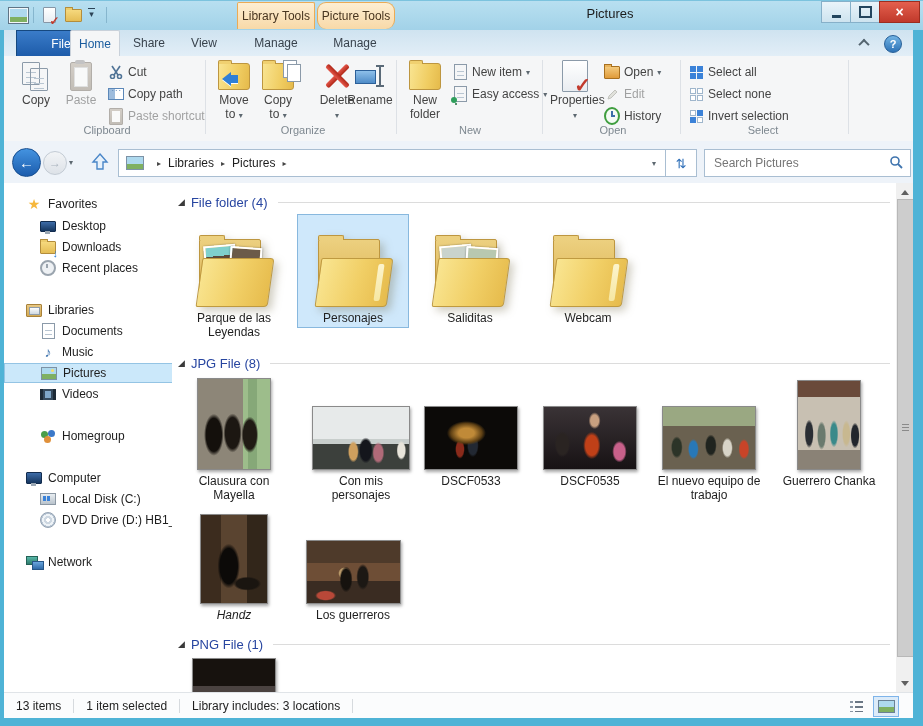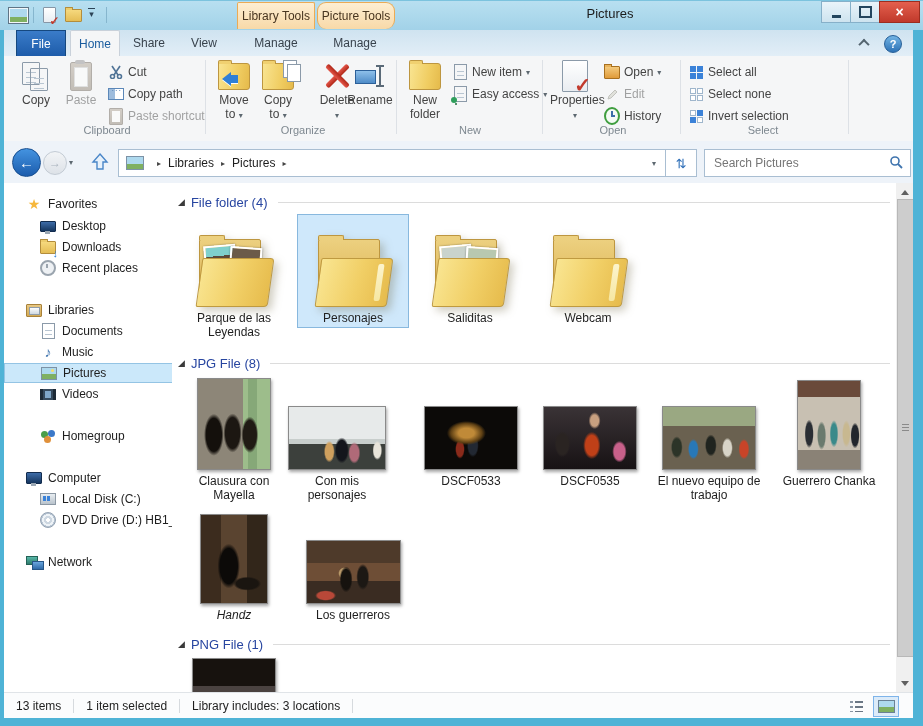--- a/index.html
+++ b/index.html
@@ -27,21 +27,21 @@
   
   .winbtn{top:1px;height:20px;border:1px solid #86b0c9;background:linear-gradient(#eaf4fa,#cde3ef);display:flex;align-items:center;justify-content:center;}
   .winbtn.close{background:linear-gradient(#e4604e,#c0392b);border-color:#9c2d1f;}
   .glyph-min{width:9px;height:3px;background:#23455e;margin-top:8px;}
   .glyph-max{width:9px;height:8px;border:2px solid #23455e;}
   .glyph-x{color:#fff;font-size:14px;font-weight:bold;line-height:14px;}
 
   
   #tabrow{left:0;top:30px;width:923px;height:26px;background:linear-gradient(#cfe3f0,#e2eef7);}
   .tab{top:0;height:26px;line-height:26px;text-align:center;color:#38424c;cursor:default;}
-  .tab.file{background:linear-gradient(#3a7cc9,#1c5aa8);color:#fff;border:1px solid #15487f;border-bottom:none;}
+  .tab.file{background:linear-gradient(#3a7cc9,#1c5aa8);color:#fff;border:1px solid #15487f;border-bottom:none;padding-left:20px;}
   .tab.active{background:#f5f6f7;color:#1a5c9e;border:1px solid #c9d1da;border-bottom:none;border-radius:2px 2px 0 0;}
   .ribbon-chevron{top:9px;width:8px;height:8px;}
   .ribbon-chevron i{display:block;width:6px;height:6px;border-top:2px solid #54646f;border-left:2px solid #54646f;transform:rotate(45deg) translate(1px,1px);}
   .help-btn{top:5px;width:16px;height:16px;border-radius:50%;background:linear-gradient(#72b4e4,#2d72b6);color:#fff;
             font-size:11px;font-weight:bold;text-align:center;line-height:16px;border:1px solid #255e97;}
 
   
   #ribbon{left:4px;top:56px;width:909px;height:85px;background:#f5f6f7;border-bottom:1px solid #d5dade;}
   .grp-sep{position:absolute;top:4px;width:1px;height:74px;background:#dde1e6;}
   .grp-label{position:absolute;top:67px;height:15px;line-height:15px;text-align:center;color:#7e8890;font-size:11px;}
@@ -654,21 +654,21 @@
       <span class="sec-title">JPG File (8)</span>
       <span class="rule"></span>
     </div>
 
     <div class="tile" style="left:9px;top:197px;">
       <span class="iconarea">
           <span class="thumb ph-clausura"></span>
         </span>
       <span class="flabel">Clausura con Mayella</span>
     </div>
-    <div class="tile" style="left:112px;top:197px;">
+    <div class="tile" style="left:136px;top:197px;">
       <span class="iconarea">
           <span class="thumb ph-conmis"></span>
         </span>
       <span class="flabel">Con mis personajes</span>
     </div>
     <div class="tile" style="left:246px;top:197px;">
       <span class="iconarea">
           <span class="thumb ph-0533"></span>
         </span>
       <span class="flabel">DSCF0533</span>

